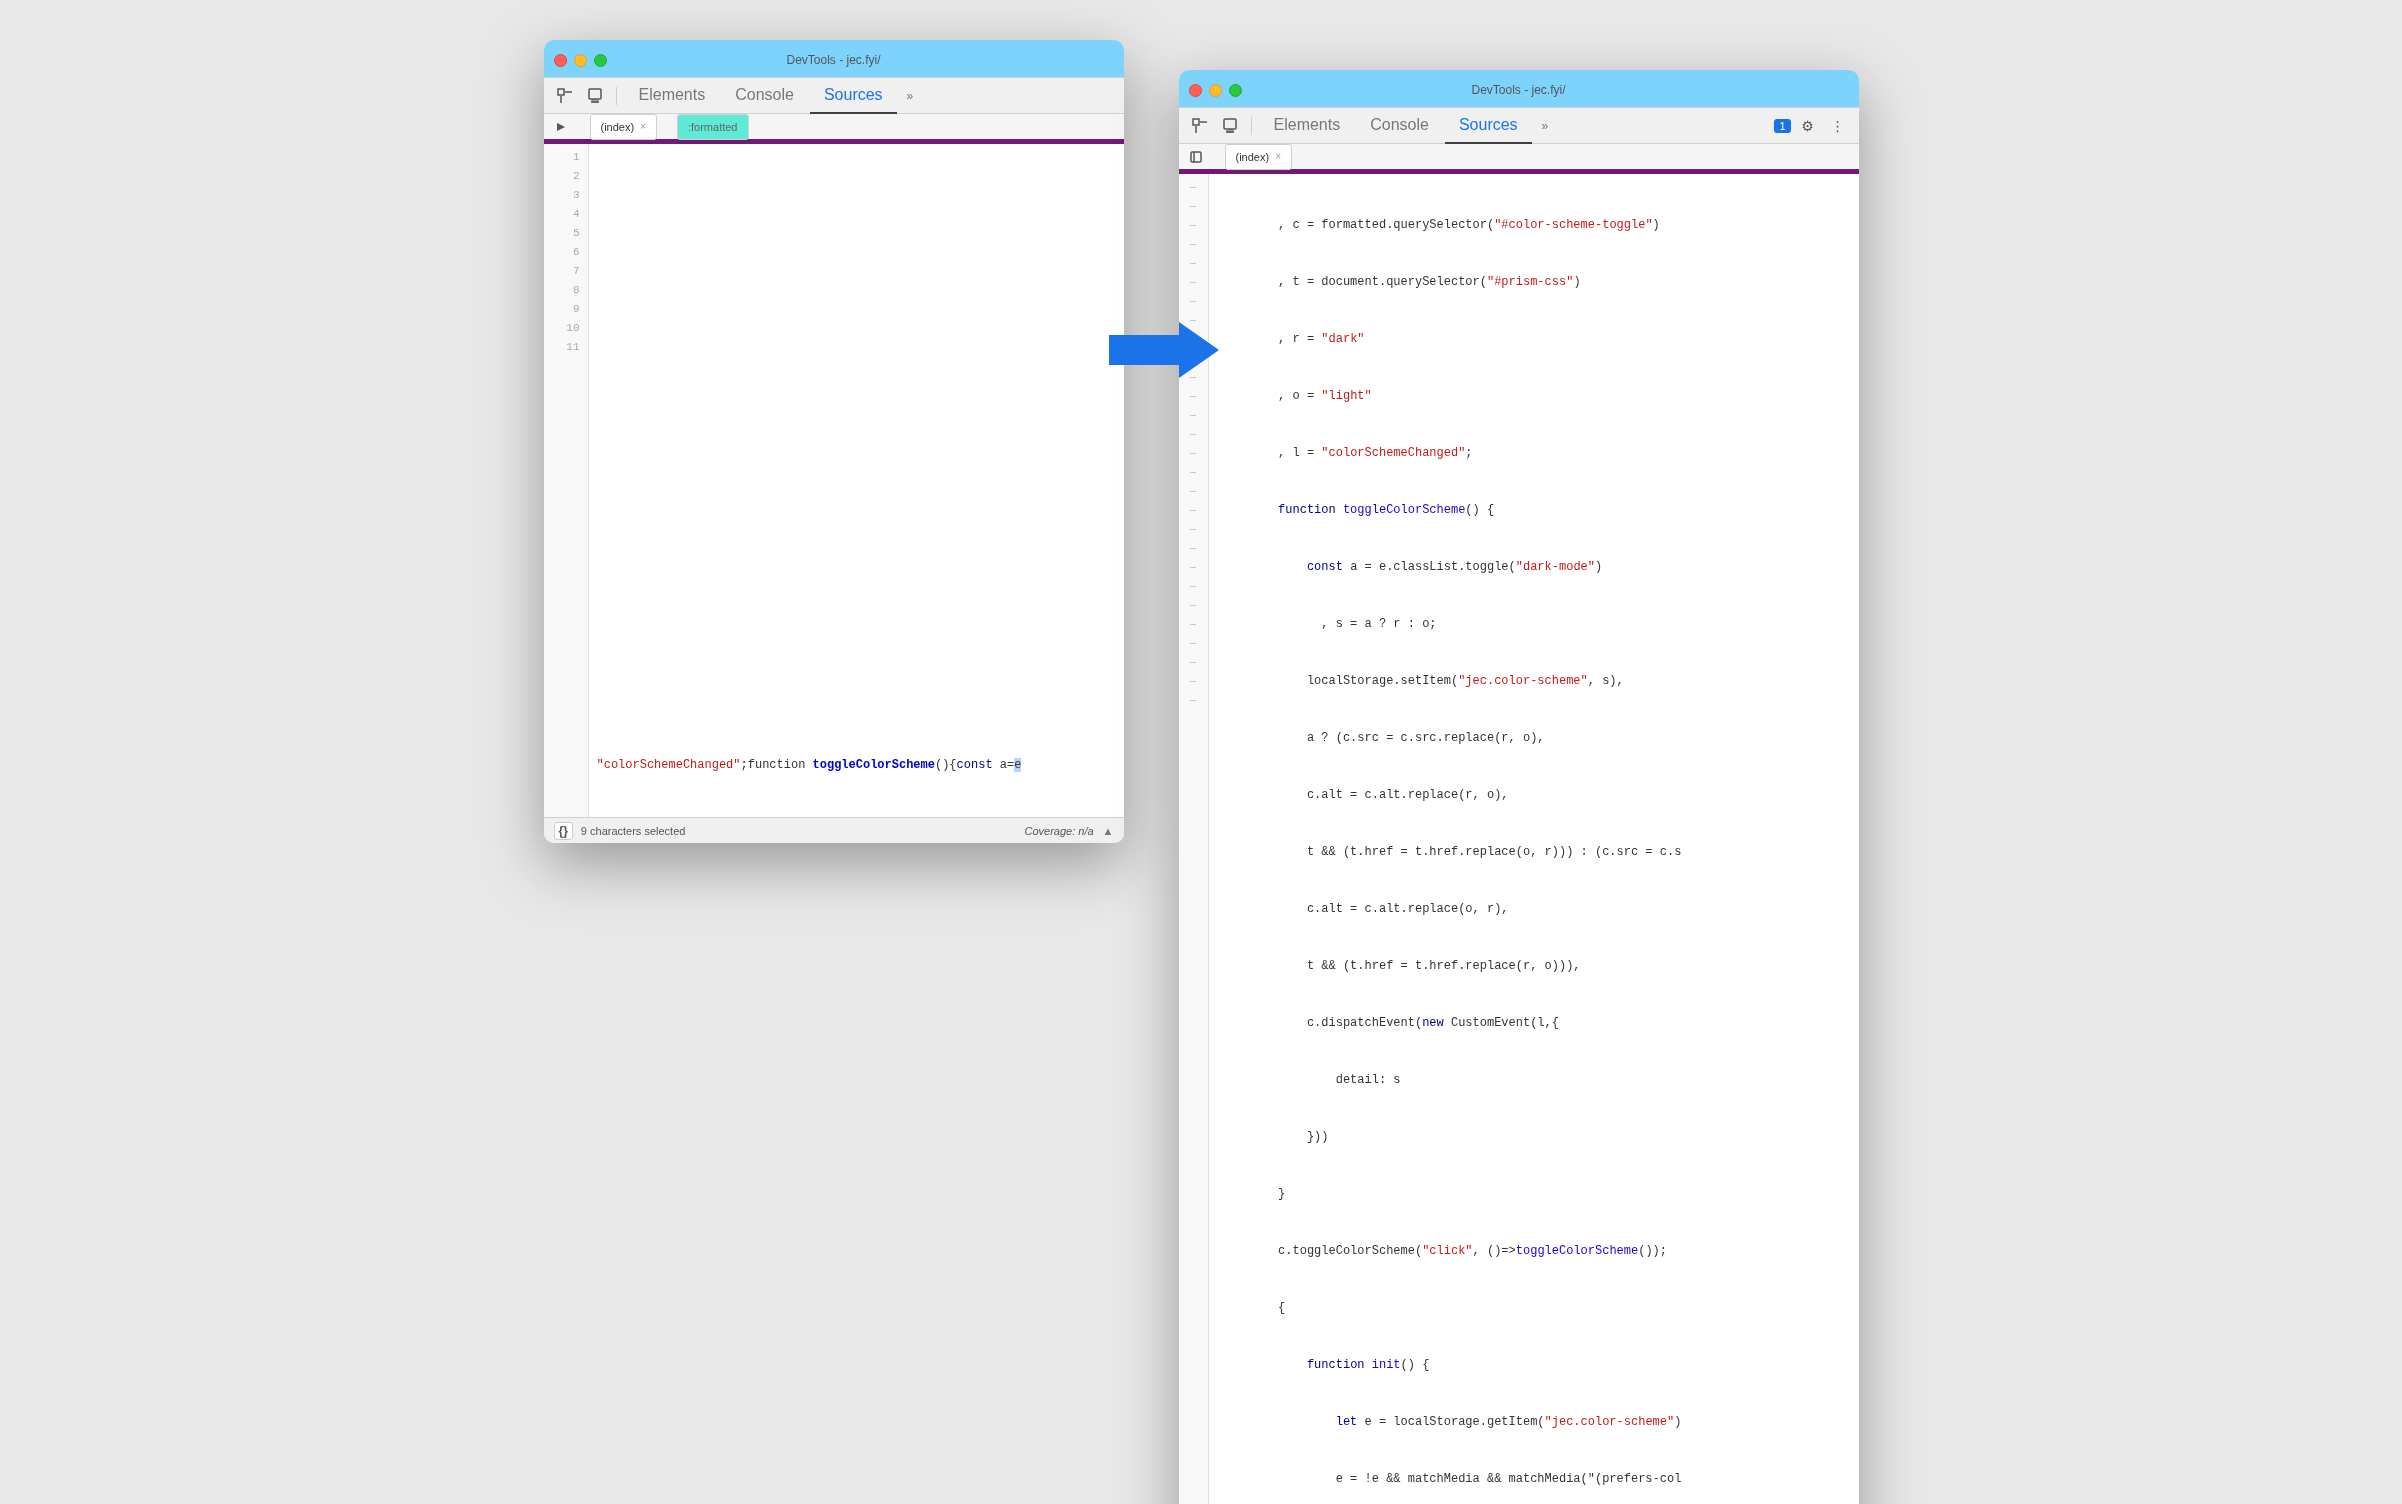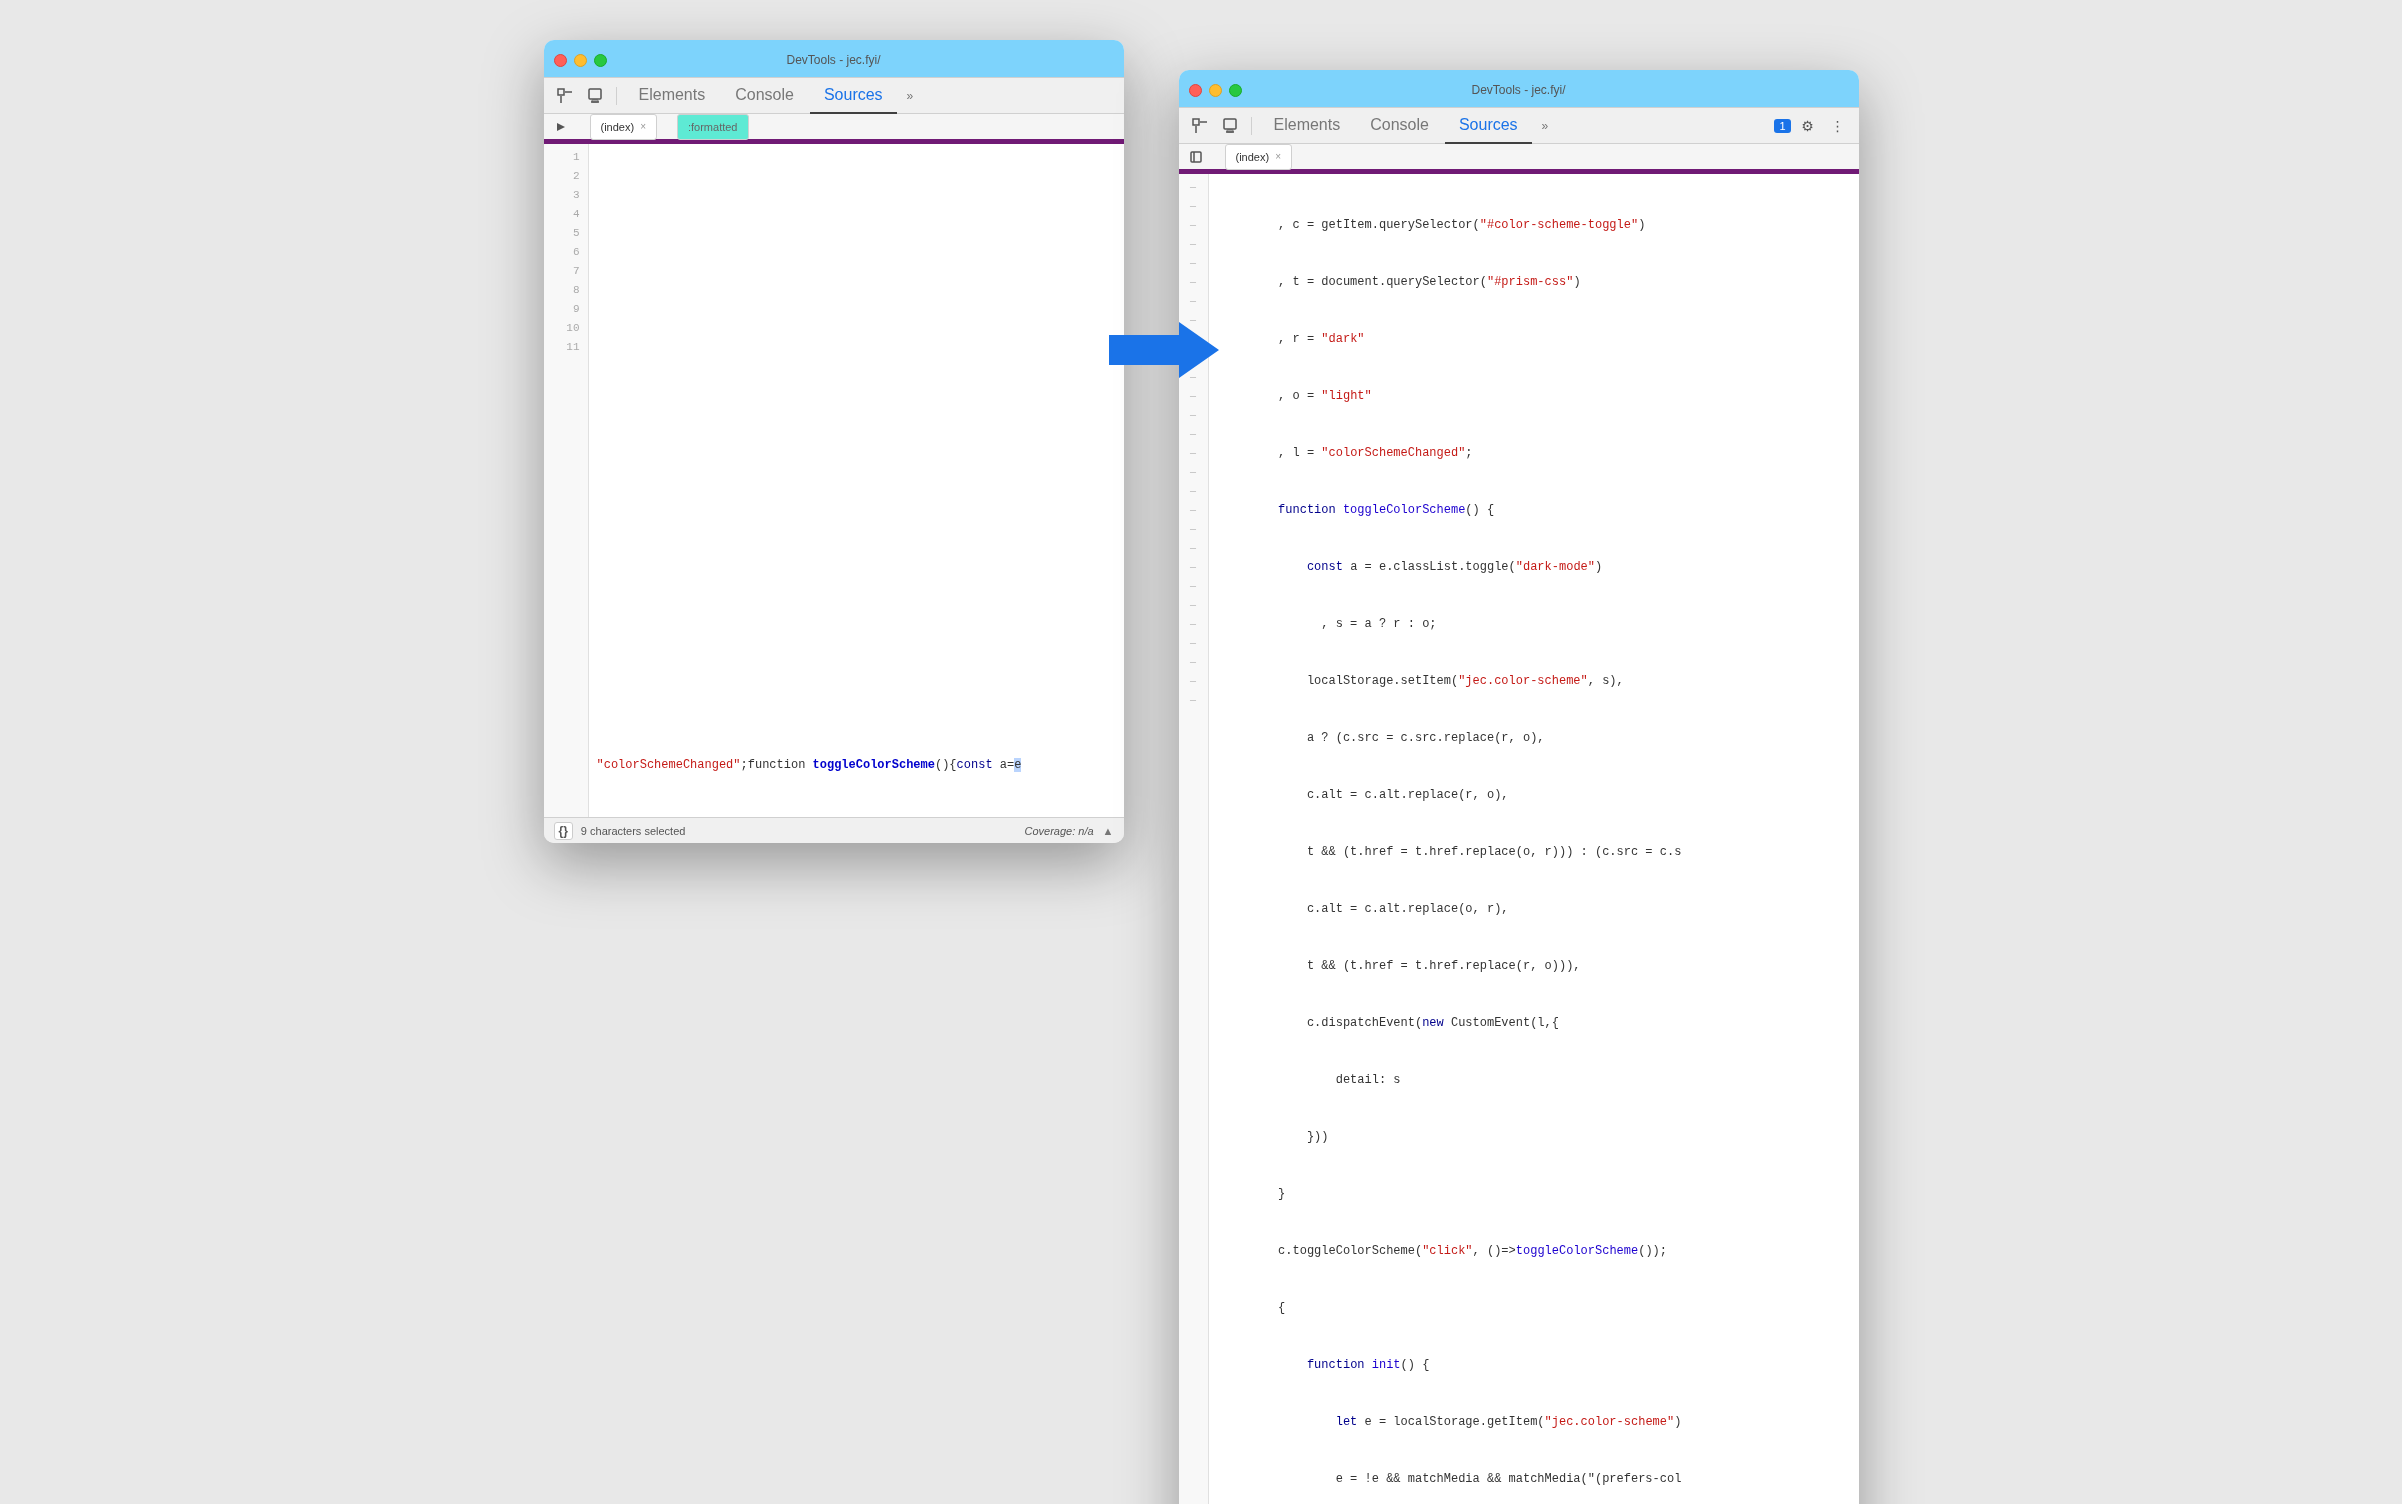--- a/index.html
+++ b/index.html
@@ -505,21 +505,21 @@
         <div class="gutter-line">—</div>
         <div class="gutter-line">—</div>
         <div class="gutter-line">—</div>
         <div class="gutter-line">—</div>
         <div class="gutter-line">—</div>
         <div class="gutter-line">—</div>
         <div class="gutter-line">—</div>
       </div>
 
       <div class="code-content" style="padding-left: 12px; overflow-x: hidden;">
-        <span class="code-line"><span class="plain">        , c = getItem.querySelector(</span><span class="str">"#color-scheme-toggle"</span><span class="plain">)</span></span>
+        <span class="code-line"><span class="plain">        , c = formatted.querySelector(</span><span class="str">"#color-scheme-toggle"</span><span class="plain">)</span></span>
         <span class="code-line"><span class="plain">        , t = document.querySelector(</span><span class="str">"#prism-css"</span><span class="plain">)</span></span>
         <span class="code-line"><span class="plain">        , r = </span><span class="str">"dark"</span></span>
         <span class="code-line"><span class="plain">        , o = </span><span class="str">"light"</span></span>
         <span class="code-line"><span class="plain">        , l = </span><span class="str">"colorSchemeChanged"</span><span class="plain">;</span></span>
         <span class="code-line"><span class="plain">        </span><span class="kw2">function</span><span class="plain"> </span><span class="fn">toggleColorScheme</span><span class="plain">() {</span></span>
         <span class="code-line"><span class="plain">            </span><span class="kw2">const</span><span class="plain"> a = e.classList.toggle(</span><span class="str">"dark-mode"</span><span class="plain">)</span></span>
         <span class="code-line"><span class="plain">              , s = a ? r : o;</span></span>
         <span class="code-line"><span class="plain">            localStorage.setItem(</span><span class="str">"jec.color-scheme"</span><span class="plain">, s),</span></span>
         <span class="code-line"><span class="plain">            a ? (c.src = c.src.replace(r, o),</span></span>
         <span class="code-line"><span class="plain">            c.alt = c.alt.replace(r, o),</span></span>

